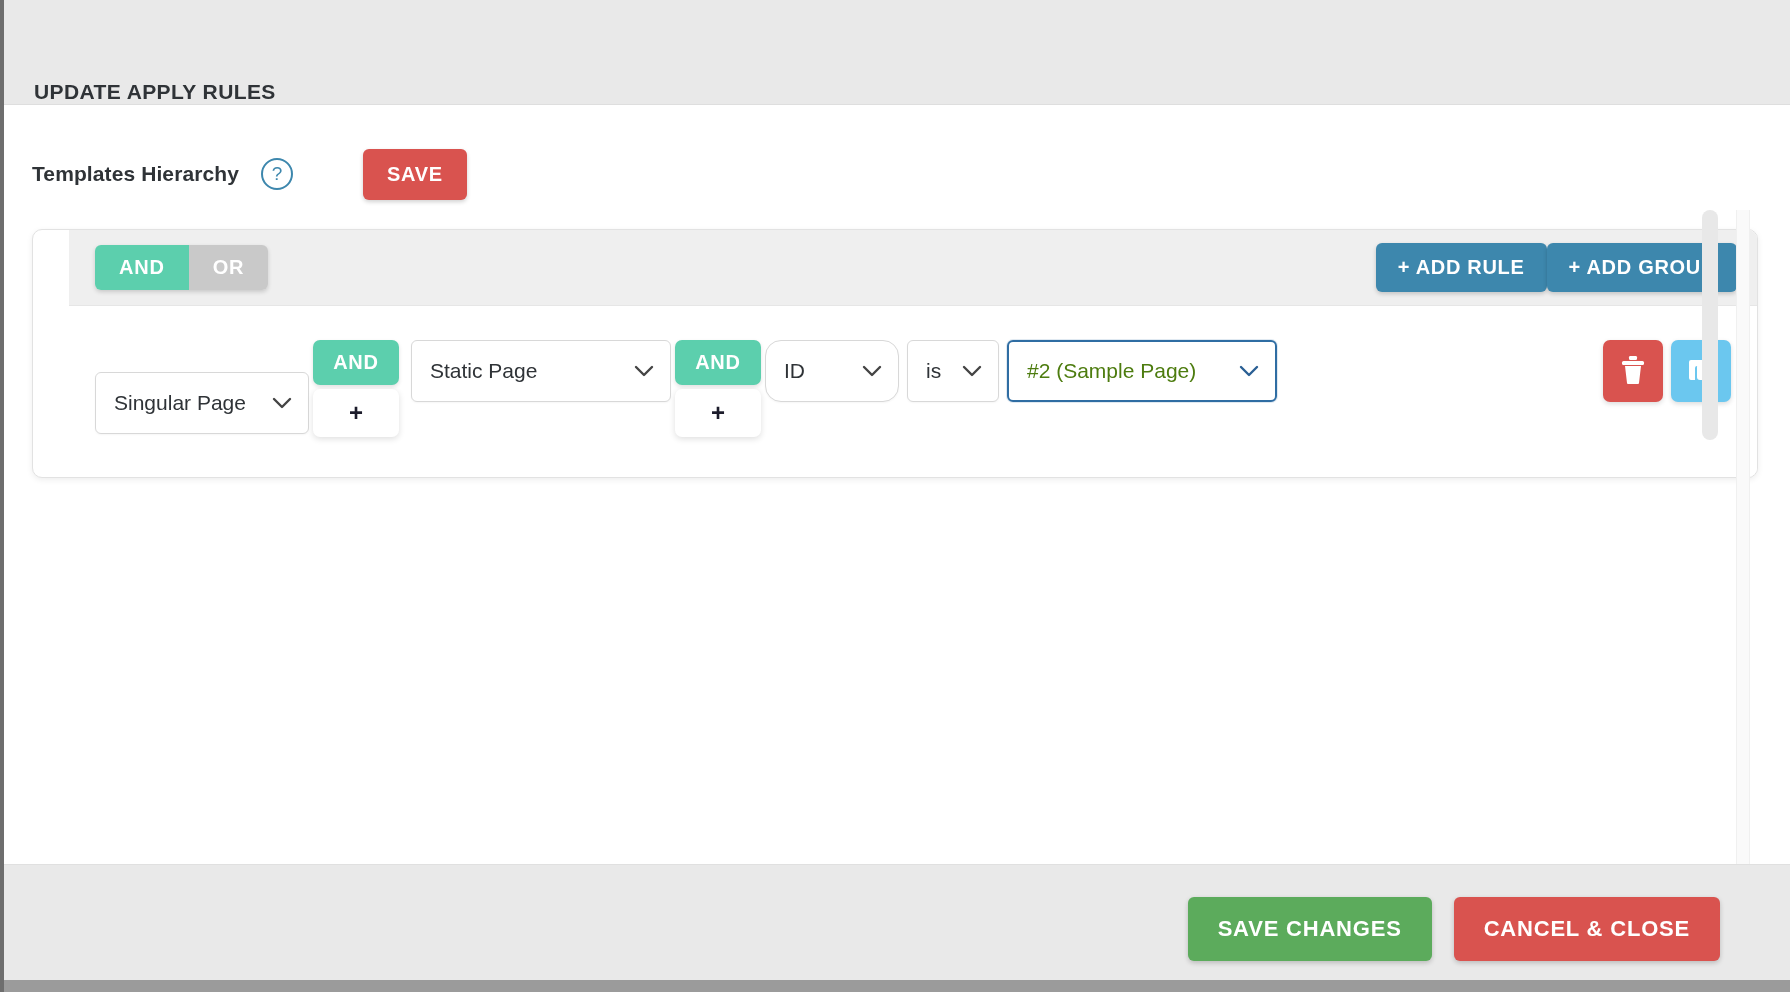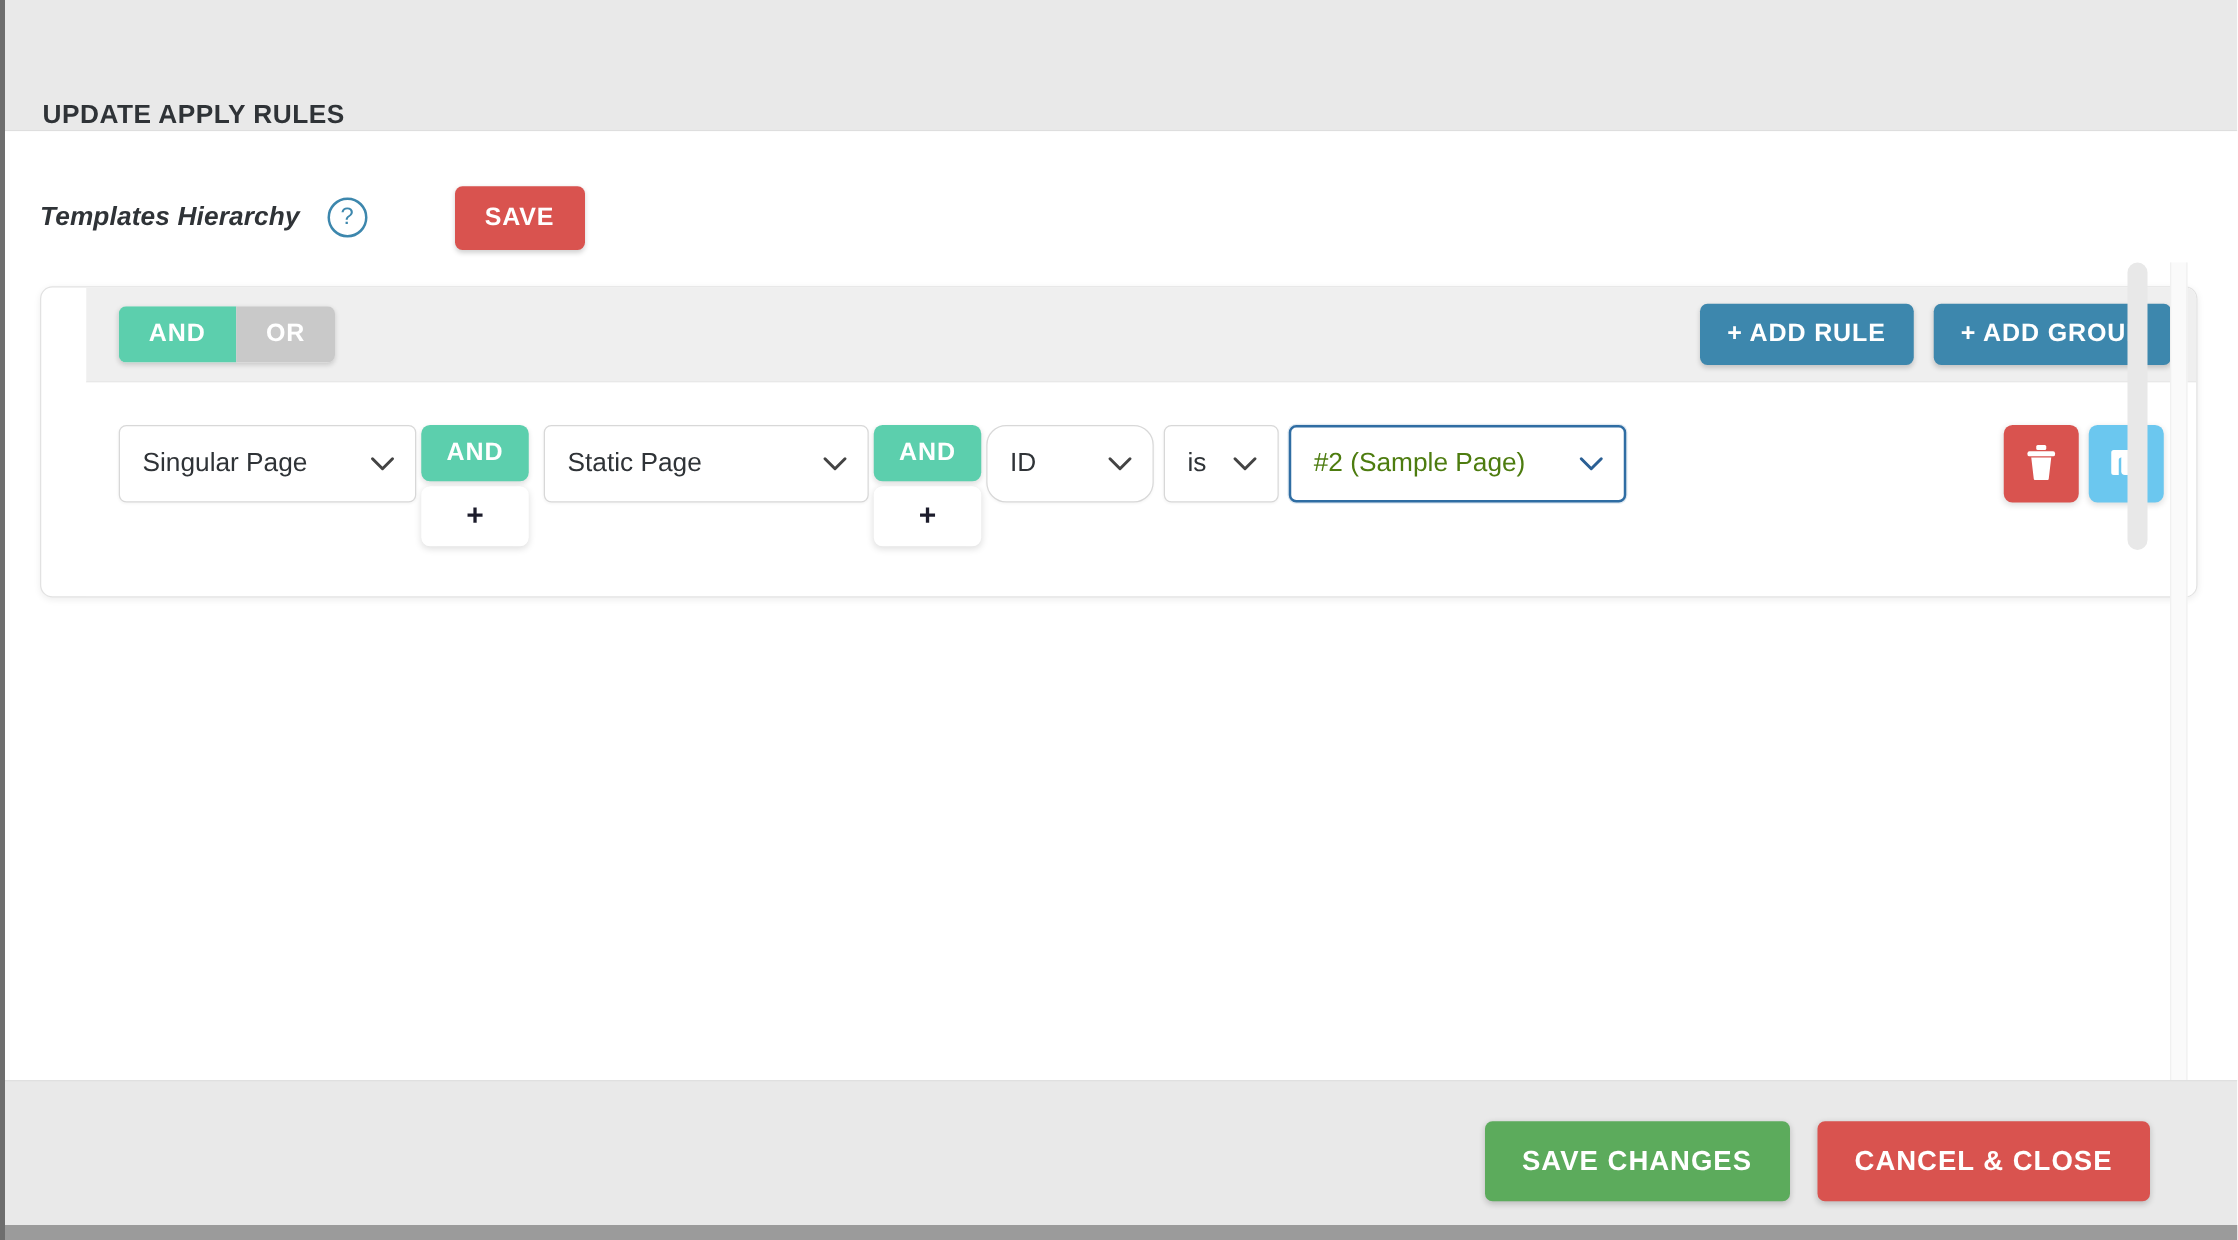--- a/index.html
+++ b/index.html
@@ -54,21 +54,20 @@
     display: flex;
     align-items: center;
     gap: 0;
     height: 58px;
   }
   .hierarchy-label {
     font-size: 21px;
     font-weight: bold;
     color: #2f3337;
     letter-spacing: 0.1px;
-    font-style: italic;
   }
   .help-icon {
     width: 32px;
     height: 32px;
     border-radius: 50%;
     border: 2px solid #3d87ad;
     color: #3d87ad;
     display: flex;
     align-items: center;
     justify-content: center;
@@ -126,21 +125,20 @@
     padding: 11px 24px;
     color: #ffffff;
     cursor: pointer;
   }
   .conj-btn.active { background: #5ccfad; }
   .conj-btn.inactive { background: #c9c9c9; }
 
   .group-actions {
     margin-left: auto;
     display: flex;
-    gap: 16px;
     align-items: center;
   }
   .blue-btn {
     background: #3d87ad;
     color: #ffffff;
     border: none;
     border-radius: 6px;
     font-size: 20px;
     font-weight: bold;
     letter-spacing: 0.7px;
@@ -184,21 +182,21 @@
     display: flex;
     align-items: center;
   }
   .select-box.focused {
     border: 2px solid #2f6da3;
     color: #4d7c0f;
     box-shadow: 0 0 0 1px rgba(47,109,163,0.15);
   }
   .select-box.focused .caret svg { stroke: #2a5f94; }
 
-  .sel-singular { width: 238px; }
+  .sel-singular { width: 214px; margin-top: 32px; }
   .sel-static   { width: 260px; margin-left: 8px; }
   .sel-id       { width: 134px; border-radius: 16px; }
   .sel-is       { width:  92px; margin-left: 8px; }
   .sel-value    { width: 270px; margin-left: 8px; }
 
   
   .conj-stack {
     display: flex;
     flex-direction: column;
     align-items: center;

